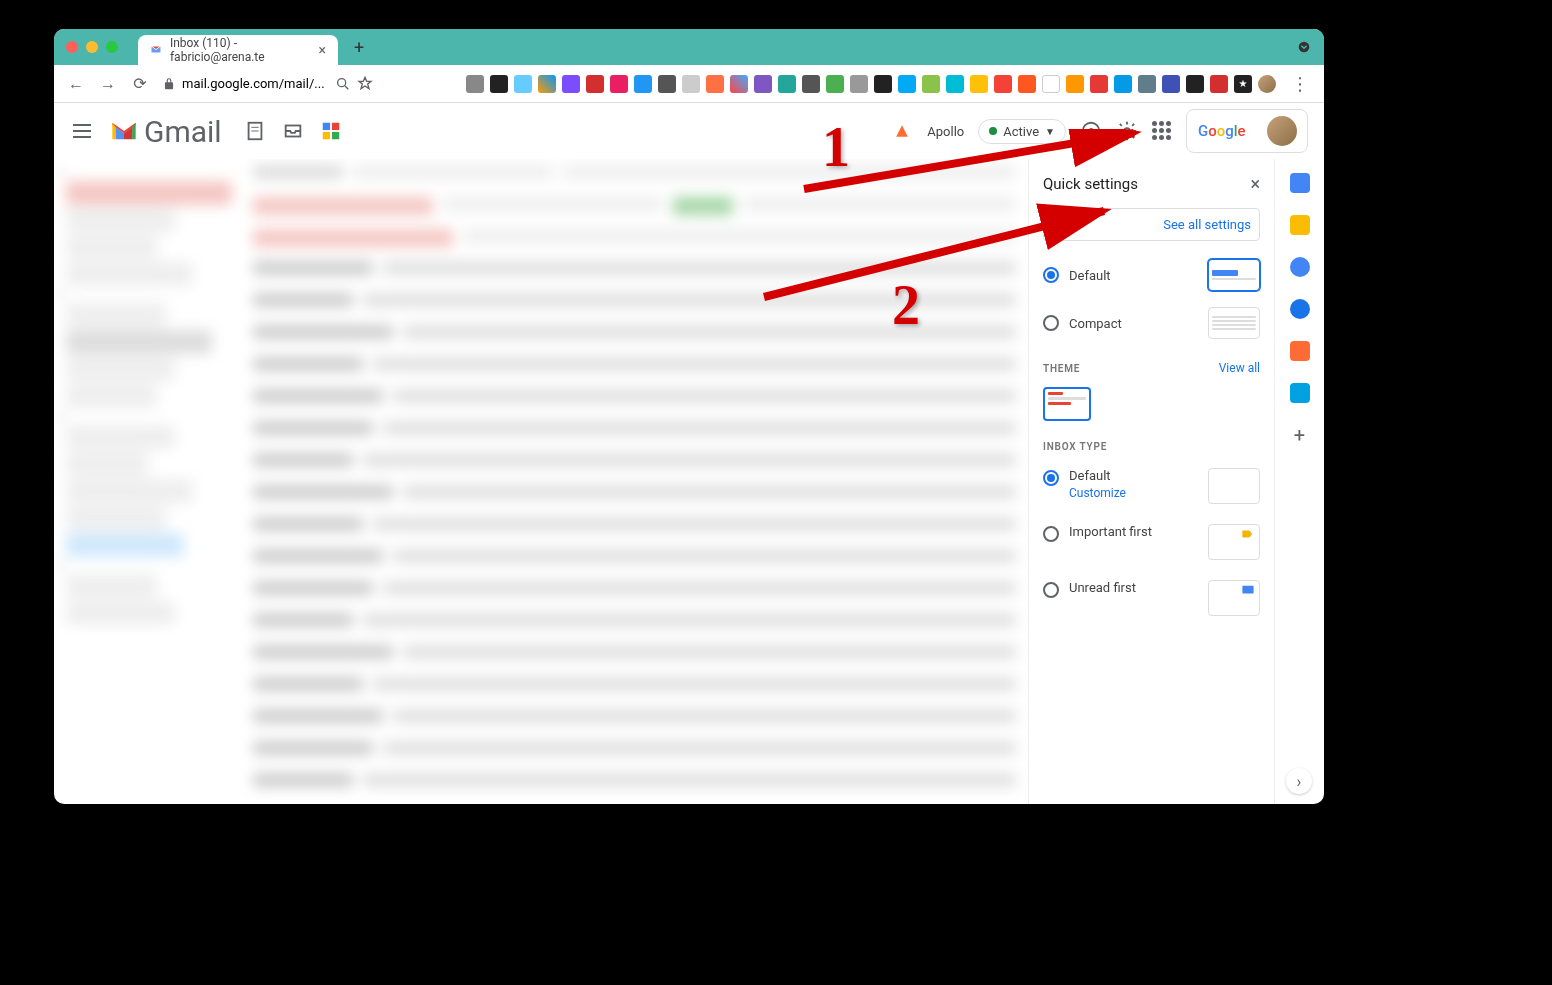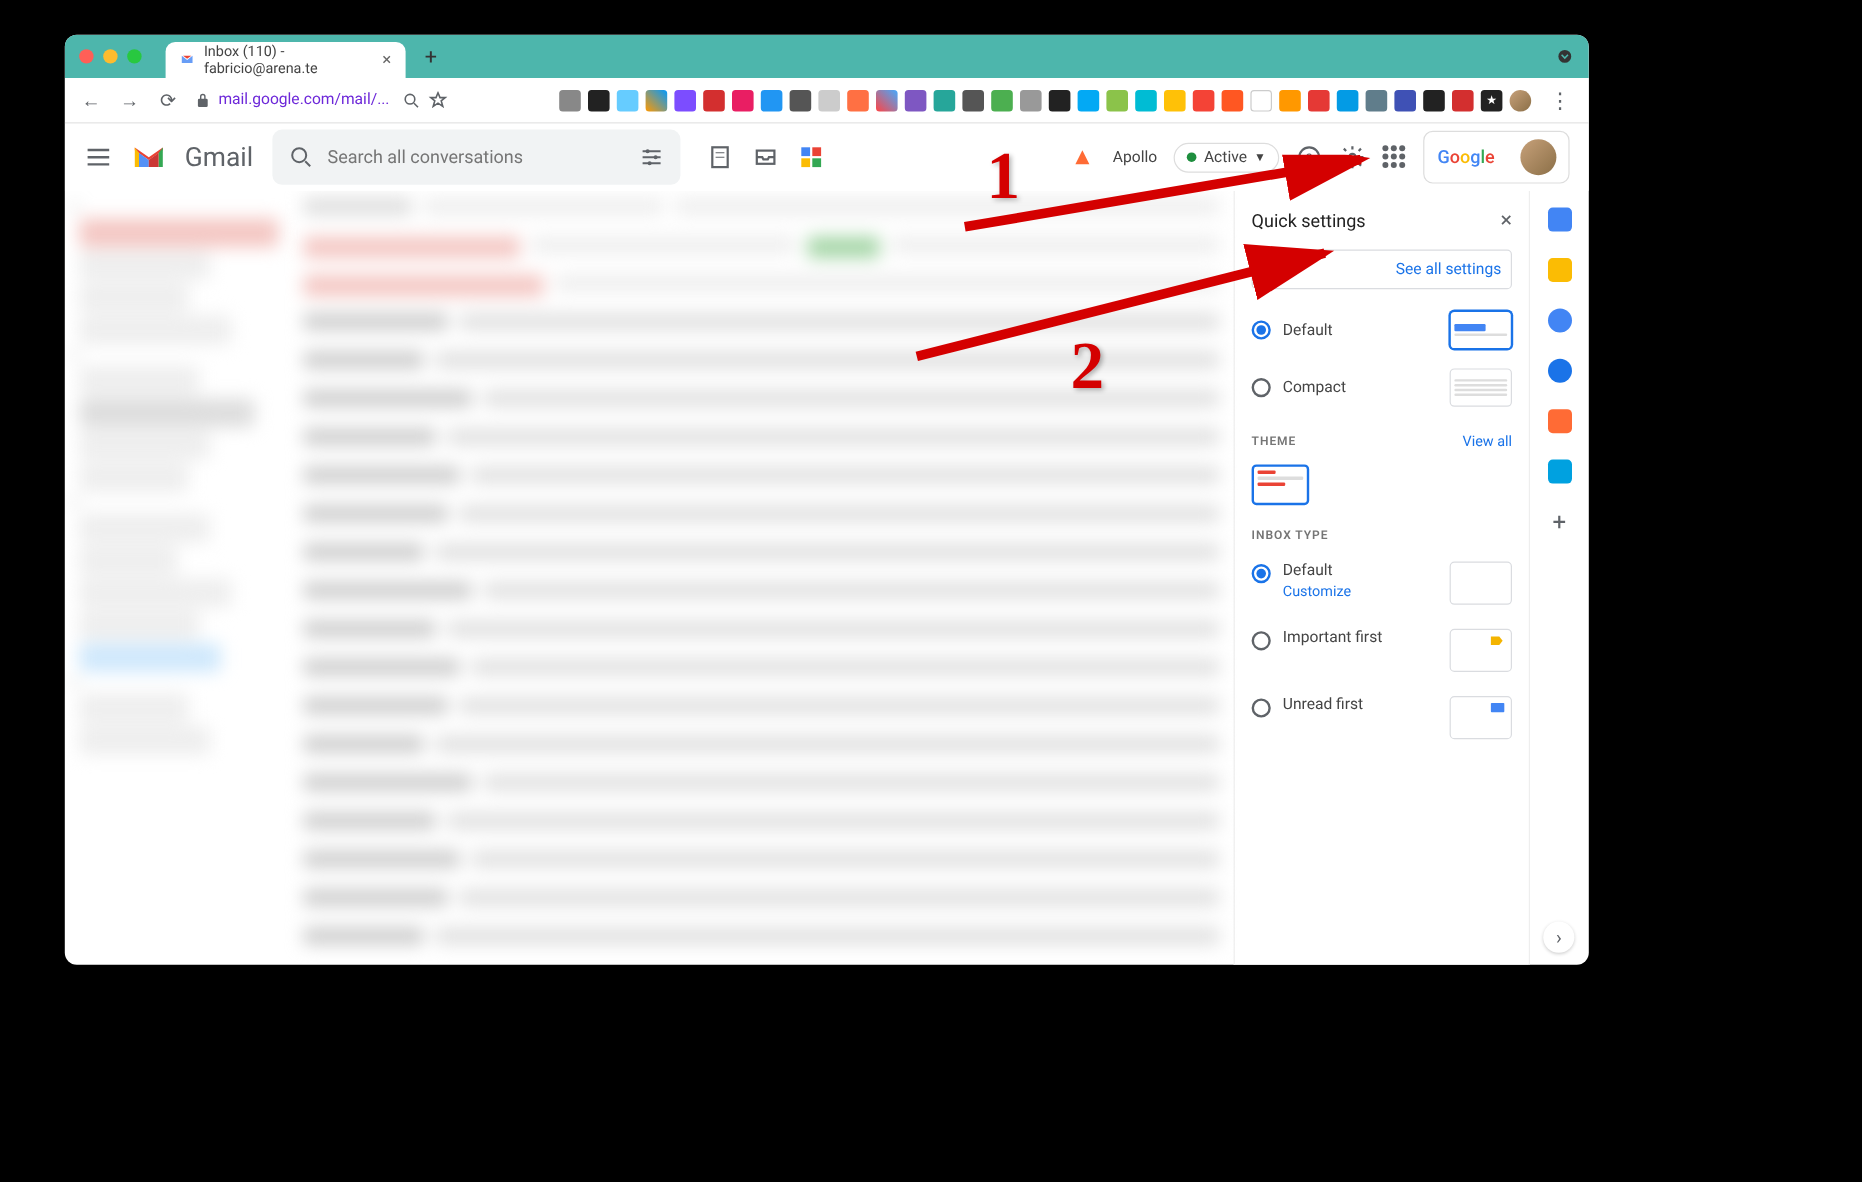--- a/index.html
+++ b/index.html
@@ -7,29 +7,29 @@
 .window{position:absolute;left:54px;top:29px;width:1270px;height:775px;background:#fff;border-radius:10px;overflow:hidden;box-shadow:0 20px 60px rgba(0,0,0,.5)}
 .titlebar{height:36px;background:#4db6ac;display:flex;align-items:center;padding:0 12px;gap:8px}
 .traffic{display:flex;gap:8px;align-items:center}
 .dot{width:12px;height:12px;border-radius:50%}
 .dot.r{background:#ff5f57}.dot.y{background:#febc2e}.dot.g{background:#28c840}
 .tab{background:#fff;height:30px;margin-top:6px;border-radius:8px 8px 0 0;display:flex;align-items:center;padding:0 12px;gap:8px;font-size:12px;color:#444;margin-left:12px;width:200px}
 .tab-close{color:#666;font-size:14px;margin-left:auto;cursor:pointer}
 .newtab{color:#333;font-size:18px;margin-left:8px;cursor:pointer}
 .addrbar{height:38px;background:#fff;border-bottom:1px solid #ddd;display:flex;align-items:center;padding:0 12px;gap:12px}
 .navbtn{width:20px;height:20px;display:flex;align-items:center;justify-content:center;color:#5f6368;cursor:pointer;font-size:16px}
-.url-area{flex:0 0 auto;display:flex;align-items:center;gap:6px;font-size:13px;color:#6d28d9}
+.url-area{flex:0 0 auto;display:flex;align-items:center;gap:6px;font-size:13px;color:#000000}
 .url-area .lock{width:14px;height:14px}
 .ext-icons{display:flex;gap:6px;margin-left:auto;align-items:center}
 .ext-ico{width:18px;height:18px;border-radius:3px;display:flex;align-items:center;justify-content:center;font-size:10px;color:#fff}
 .menu-dots{width:24px;text-align:center;color:#5f6368;font-size:18px;cursor:pointer}
 .app{display:flex;height:calc(100% - 74px);position:relative}
 .gmail-header{position:absolute;top:0;left:0;right:0;height:56px;display:flex;align-items:center;padding:0 16px;gap:16px;background:#fff;z-index:10}
 .hamburger{width:24px;height:24px;cursor:pointer;color:#5f6368}
-.gmail-logo{display:flex;align-items:center;gap:16px;color:#5f6368;font-size:22px}
+.gmail-logo{display:flex;align-items:center;gap:6px;color:#5f6368;font-size:30px}
 .gmail-m{width:28px;height:22px}
 .search-box{background:#f1f3f4;border-radius:8px;height:46px;width:340px;display:flex;align-items:center;padding:0 14px;gap:12px;color:#5f6368}
 .search-box input{border:none;background:transparent;outline:none;font-size:15px;flex:1;color:#5f6368}
 .tune-ico{margin-left:auto;cursor:pointer}
 .header-right{margin-left:auto;display:flex;align-items:center;gap:14px}
 .apollo-badge{display:flex;align-items:center;gap:18px;font-size:13px;color:#444}
 .active-badge{display:flex;align-items:center;gap:6px;border:1px solid #ddd;border-radius:16px;padding:4px 10px;font-size:13px;color:#444}
 .active-badge .gdot{width:8px;height:8px;background:#1e8e3e;border-radius:50%}
 .hdr-ico{width:22px;height:22px;cursor:pointer;color:#5f6368}
 .grid-ico{width:20px;height:20px;cursor:pointer;display:grid;grid-template-columns:repeat(3,5px);grid-template-rows:repeat(3,5px);gap:2px}
@@ -161,33 +161,20 @@
       <div class="gmail-logo">
         <svg class="gmail-m" viewBox="0 0 24 18">
           <path fill="#EA4335" d="M12 9L2 2v2l10 7 10-7V2z"></path>
           <path fill="#FBBC04" d="M2 2v14h3V6z"></path>
           <path fill="#34A853" d="M22 2v14h-3V6z"></path>
           <path fill="#4285F4" d="M5 16V6l7 5V16z" opacity=".9"></path>
           <path fill="#C5221F" d="M19 16V6l-7 5V16z" opacity=".9"></path>
         </svg>
         <span>Gmail</span>
       </div>
-      <div class="search-box">
-        <svg width="20" height="20" viewBox="0 0 24 24">
-            <circle cx="10" cy="10" r="7" fill="none" stroke="#5f6368" stroke-width="2"></circle>
-            <line x1="16" y1="16" x2="21" y2="21" stroke="#5f6368" stroke-width="2"></line>
-          </svg>
-        <input placeholder="Search all conversations" style="">
-        <svg class="tune-ico" width="20" height="20" viewBox="0 0 24 24">
-            <path stroke="#5f6368" stroke-width="2" d="M3 6h18M3 12h18M3 18h18" fill="none"></path>
-            <circle cx="8" cy="6" r="2" fill="#5f6368"></circle>
-            <circle cx="16" cy="12" r="2" fill="#5f6368"></circle>
-            <circle cx="10" cy="18" r="2" fill="#5f6368"></circle>
-          </svg>
-      </div>
       <svg width="22" height="22" viewBox="0 0 24 24" style="margin-left:6px;color:#5f6368">
           <rect x="5" y="3" width="14" height="18" fill="none" stroke="#5f6368" stroke-width="2"></rect>
           <line x1="8" y1="8" x2="16" y2="8" stroke="#5f6368"></line>
           <line x1="8" y1="12" x2="16" y2="12" stroke="#5f6368"></line>
         </svg>
       <svg width="22" height="22" viewBox="0 0 24 24" style="color:#5f6368">
           <rect x="4" y="6" width="16" height="12" fill="none" stroke="#5f6368" stroke-width="2"></rect>
           <path d="M4 12h5l1 2h4l1-2h5" fill="none" stroke="#5f6368" stroke-width="2"></path>
         </svg>
       <svg width="22" height="22" viewBox="0 0 24 24" style="color:#5f6368">

